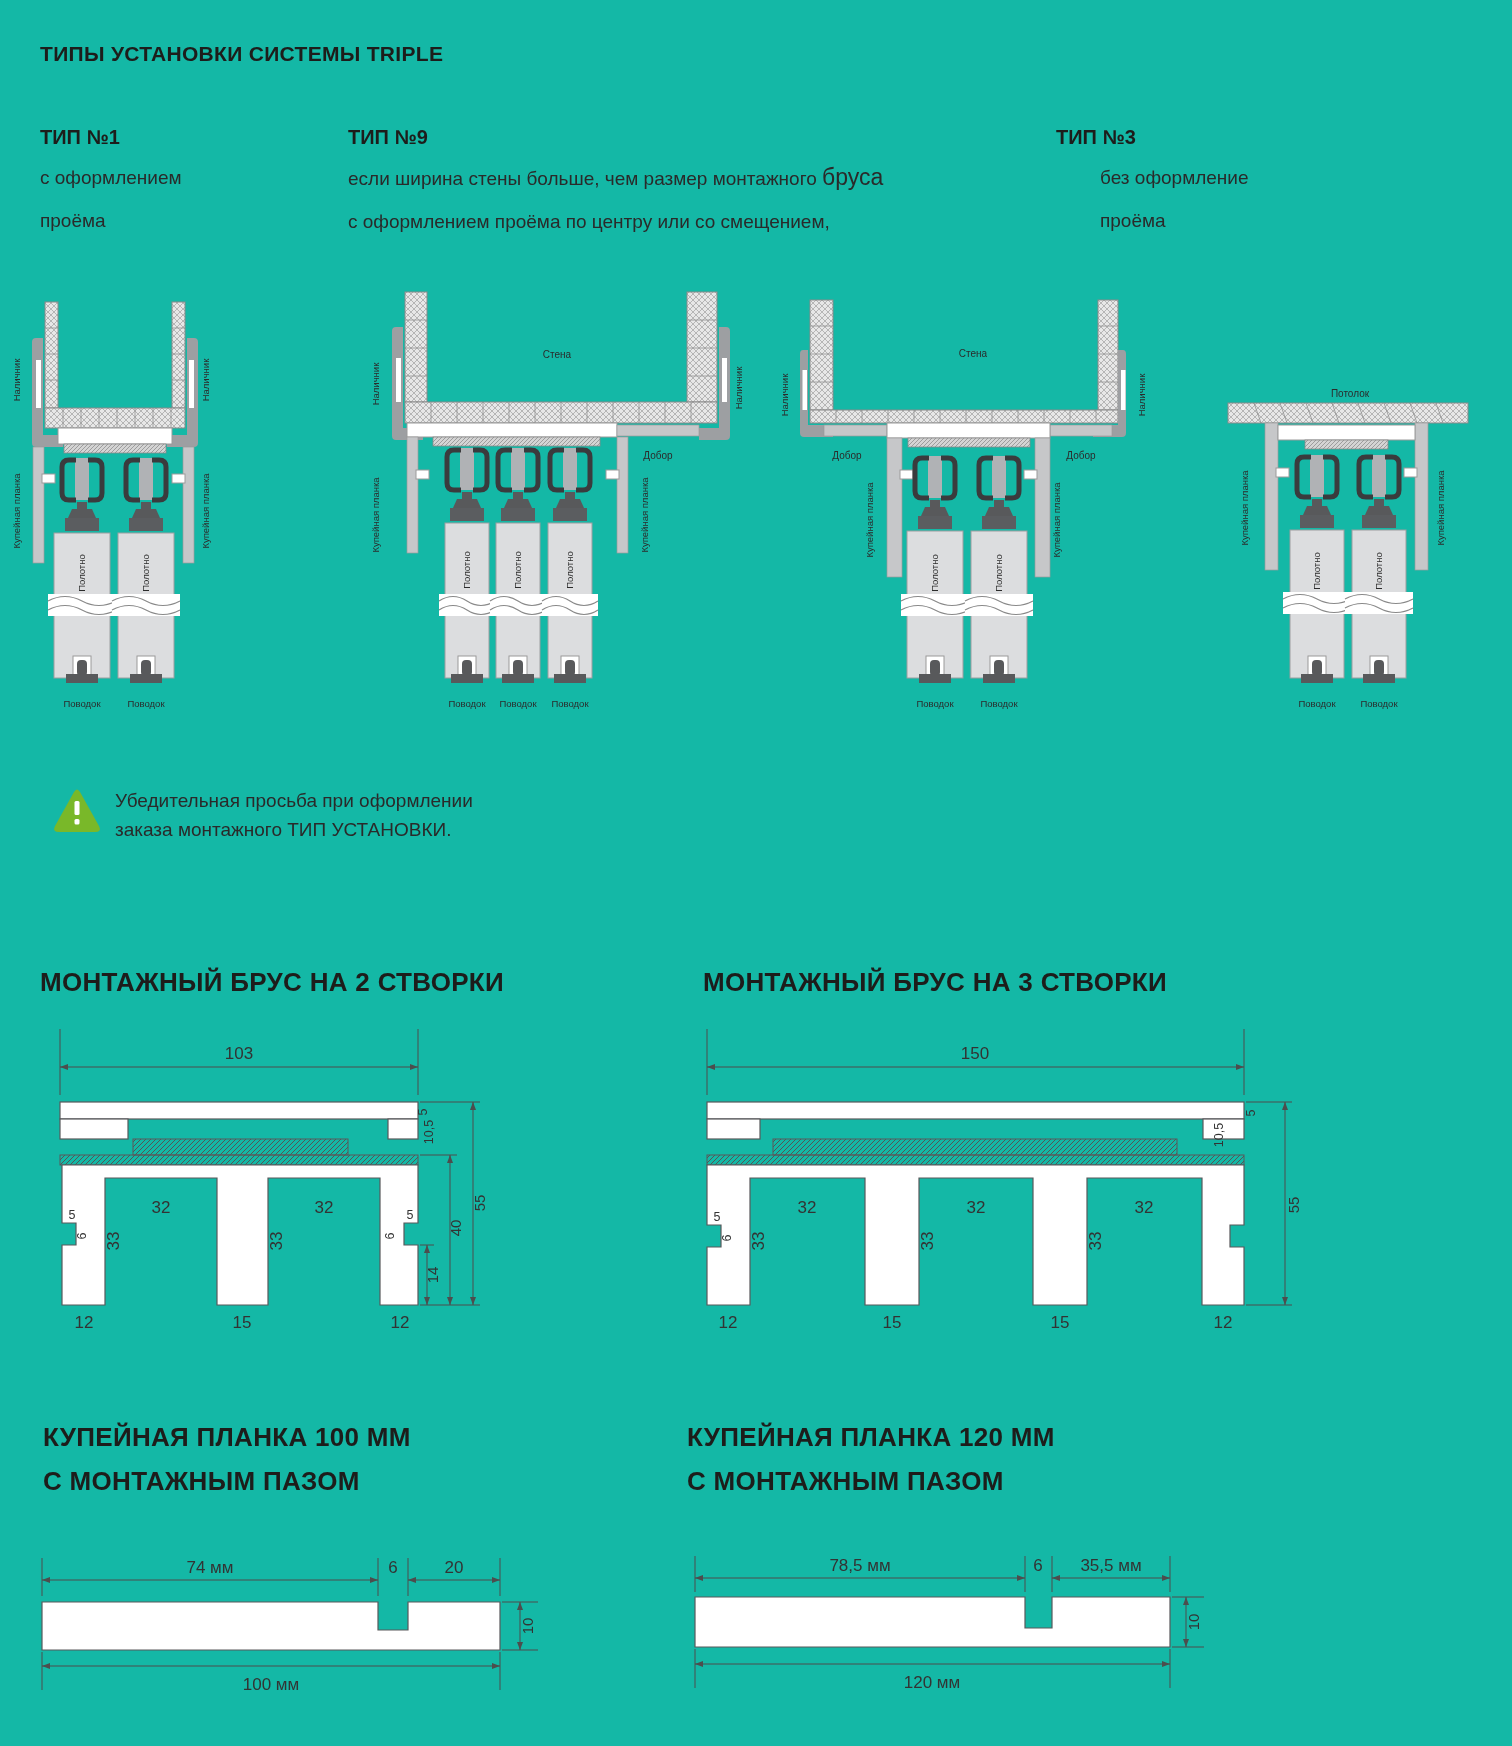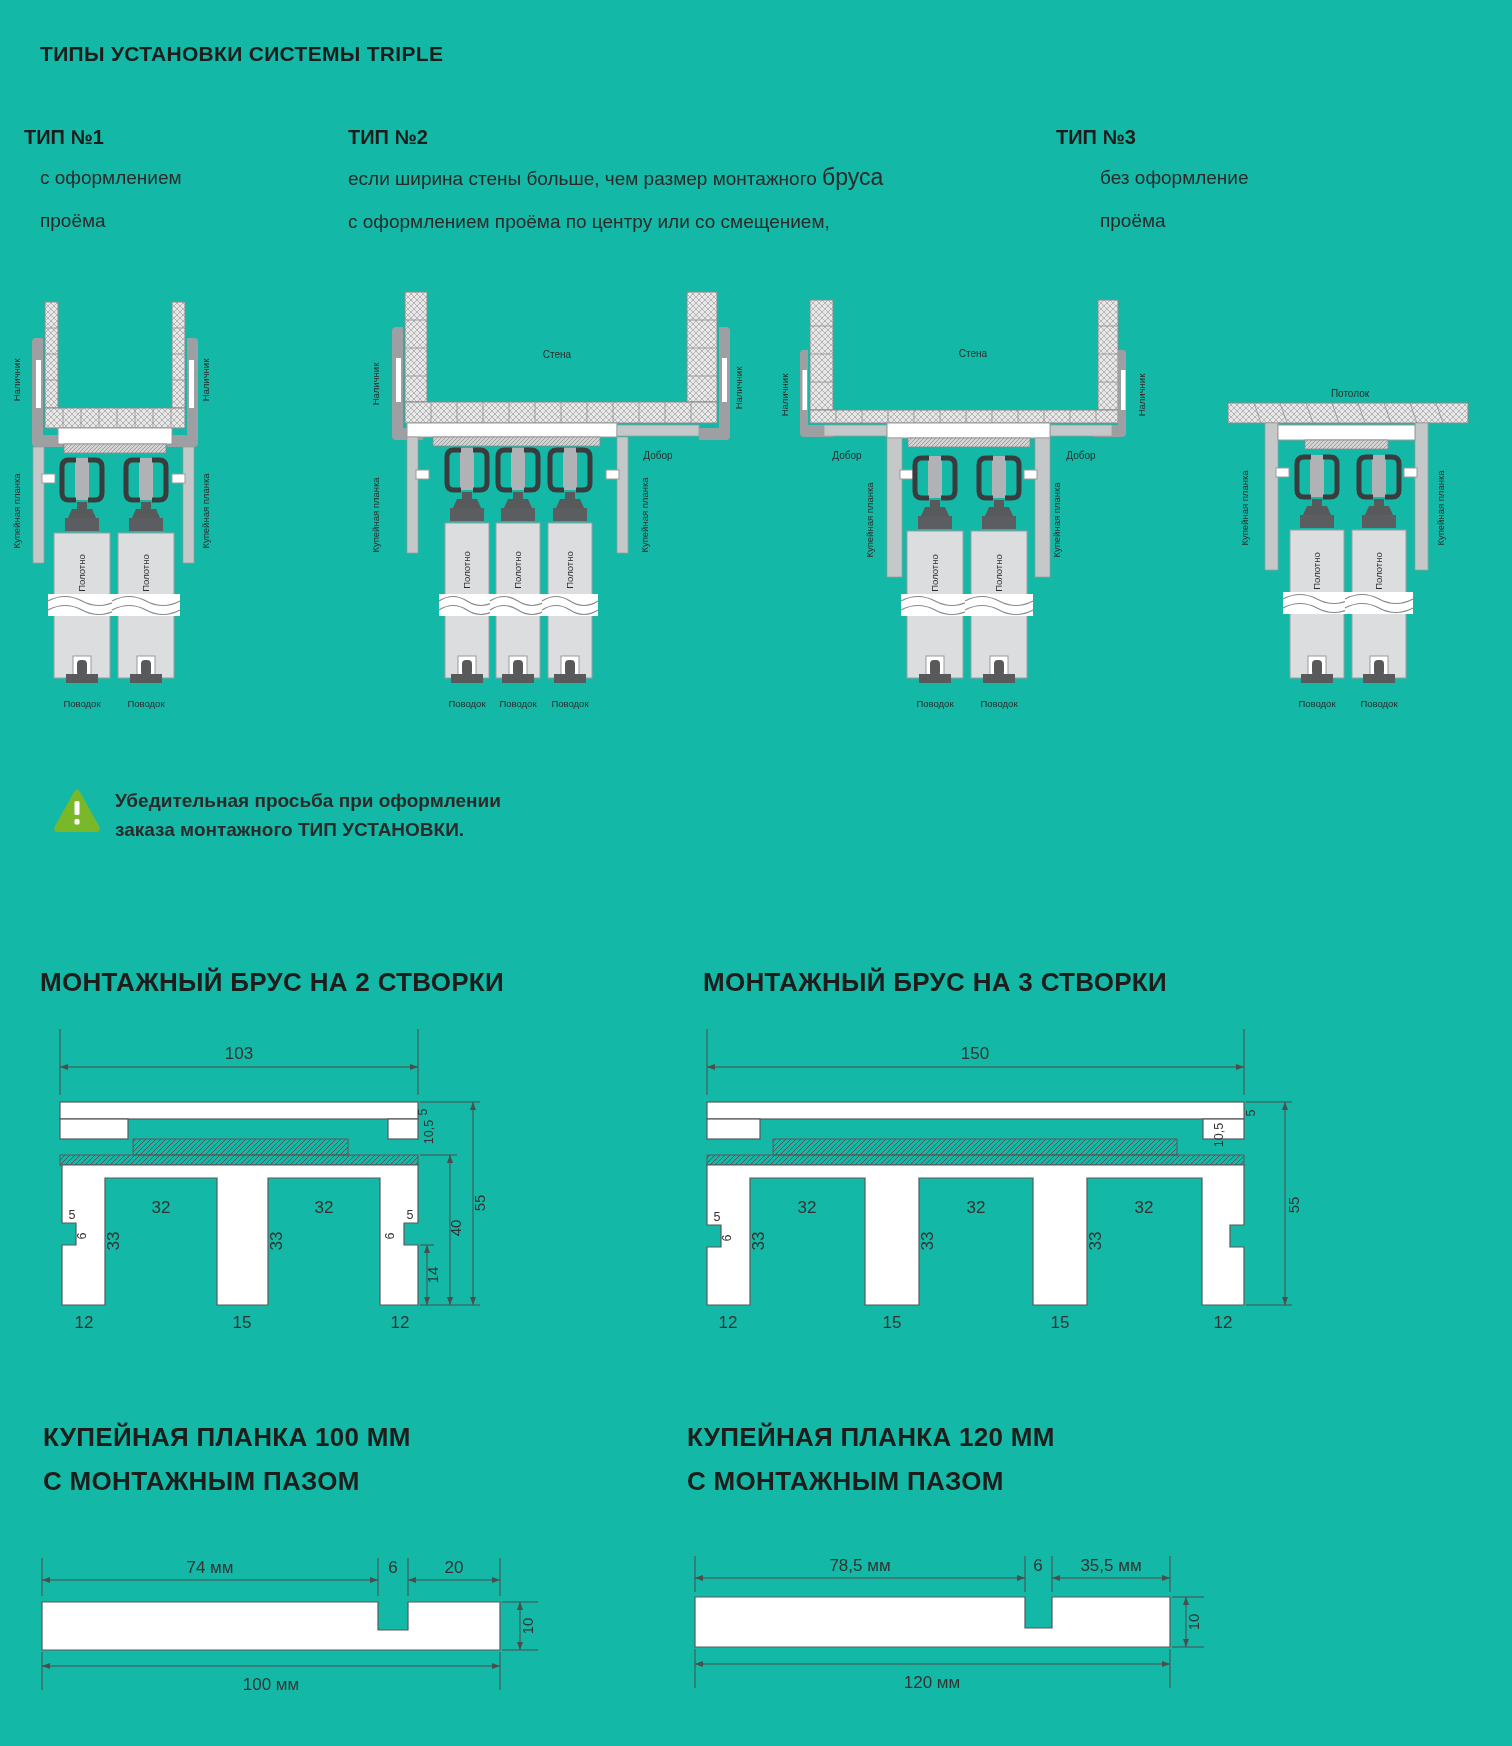--- a/index.html
+++ b/index.html
@@ -3,21 +3,21 @@
 <meta charset="utf-8">
 <style>
   html,body{margin:0;padding:0;background:#fff;}
   #page{position:relative;width:1512px;height:1746px;background:#14b8a6;overflow:hidden;
         font-family:"Liberation Sans",sans-serif;color:#1d1d1b;padding-left:24px;}
   .abs{position:absolute;}
   .page-title{font-size:21px;font-weight:bold;letter-spacing:.3px;}
   .type-name{font-size:20px;font-weight:bold;}
   .type-desc{font-size:19px;color:#2a2a2a;line-height:43px;white-space:nowrap;}
   .big-word{font-size:23px;}
-  .warn-text{font-size:19px;color:#2a2a2a;line-height:29px;font-weight:bold;}
+  .warn-text{font-size:19px;color:#2a2a2a;line-height:29px;}
   .h2{font-size:26px;font-weight:bold;letter-spacing:.3px;white-space:nowrap;margin-top:15px;}
   .h2 .ln{display:block;line-height:44px;}
   svg{position:absolute;overflow:visible;}
   svg text{font-family:"Liberation Sans",sans-serif;fill:#2b2b2b;}
   .dlab{font-size:9.5px;}
   .dlab2{font-size:10px;}
   .dim{font-size:17px;fill:#333;}
   .dimS{font-size:12.5px;fill:#333;}
   .dimM{font-size:15px;fill:#333;}
   .jointline{stroke:#8f8f8f;stroke-width:.8;}
@@ -64,27 +64,27 @@
       <g id="g-wave44">
         <rect x="-28" y="-11" width="56" height="22" fill="#fff"></rect>
         <path d="M-28,-4 q 14,-9 28,0 t 28,0" stroke="#8a8a8a" stroke-width="1.2" fill="none"></path>
         <path d="M-28,5 q 14,-9 28,0 t 28,0" stroke="#8a8a8a" stroke-width="1.2" fill="none"></path>
       </g>
     </defs>
   </svg>
 
   <div class="abs page-title" style="left:40px;top:42px;">ТИПЫ УСТАНОВКИ СИСТЕМЫ TRIPLE</div>
 
-  <div class="abs type-name" style="left:24px;top:126px;text-align:center;">ТИП №1</div>
+  <div class="abs type-name" style="left:40px;top:126px;text-align:center;">ТИП №1</div>
   <div class="abs type-desc" style="left:40px;top:156px;">
     <div>с оформлением</div>
     <div>проёма</div>
   </div>
 
-  <div class="abs type-name" style="left:348px;top:126px;">ТИП №2</div>
+  <div class="abs type-name" style="left:348px;top:126px;">ТИП №9</div>
   <div class="abs type-desc" style="left:348px;top:156px;">
     <div><span>если ширина стены больше, чем размер монтажного </span><span class="big-word">бруса</span></div>
     <div>с оформлением проёма по центру или со смещением,</div>
   </div>
 
   <div class="abs type-name" style="left:1056px;top:126px;">ТИП №3</div>
   <div class="abs type-desc" style="left:1100px;top:156px;">
     <div>без оформление</div>
     <div>проёма</div>
   </div>

